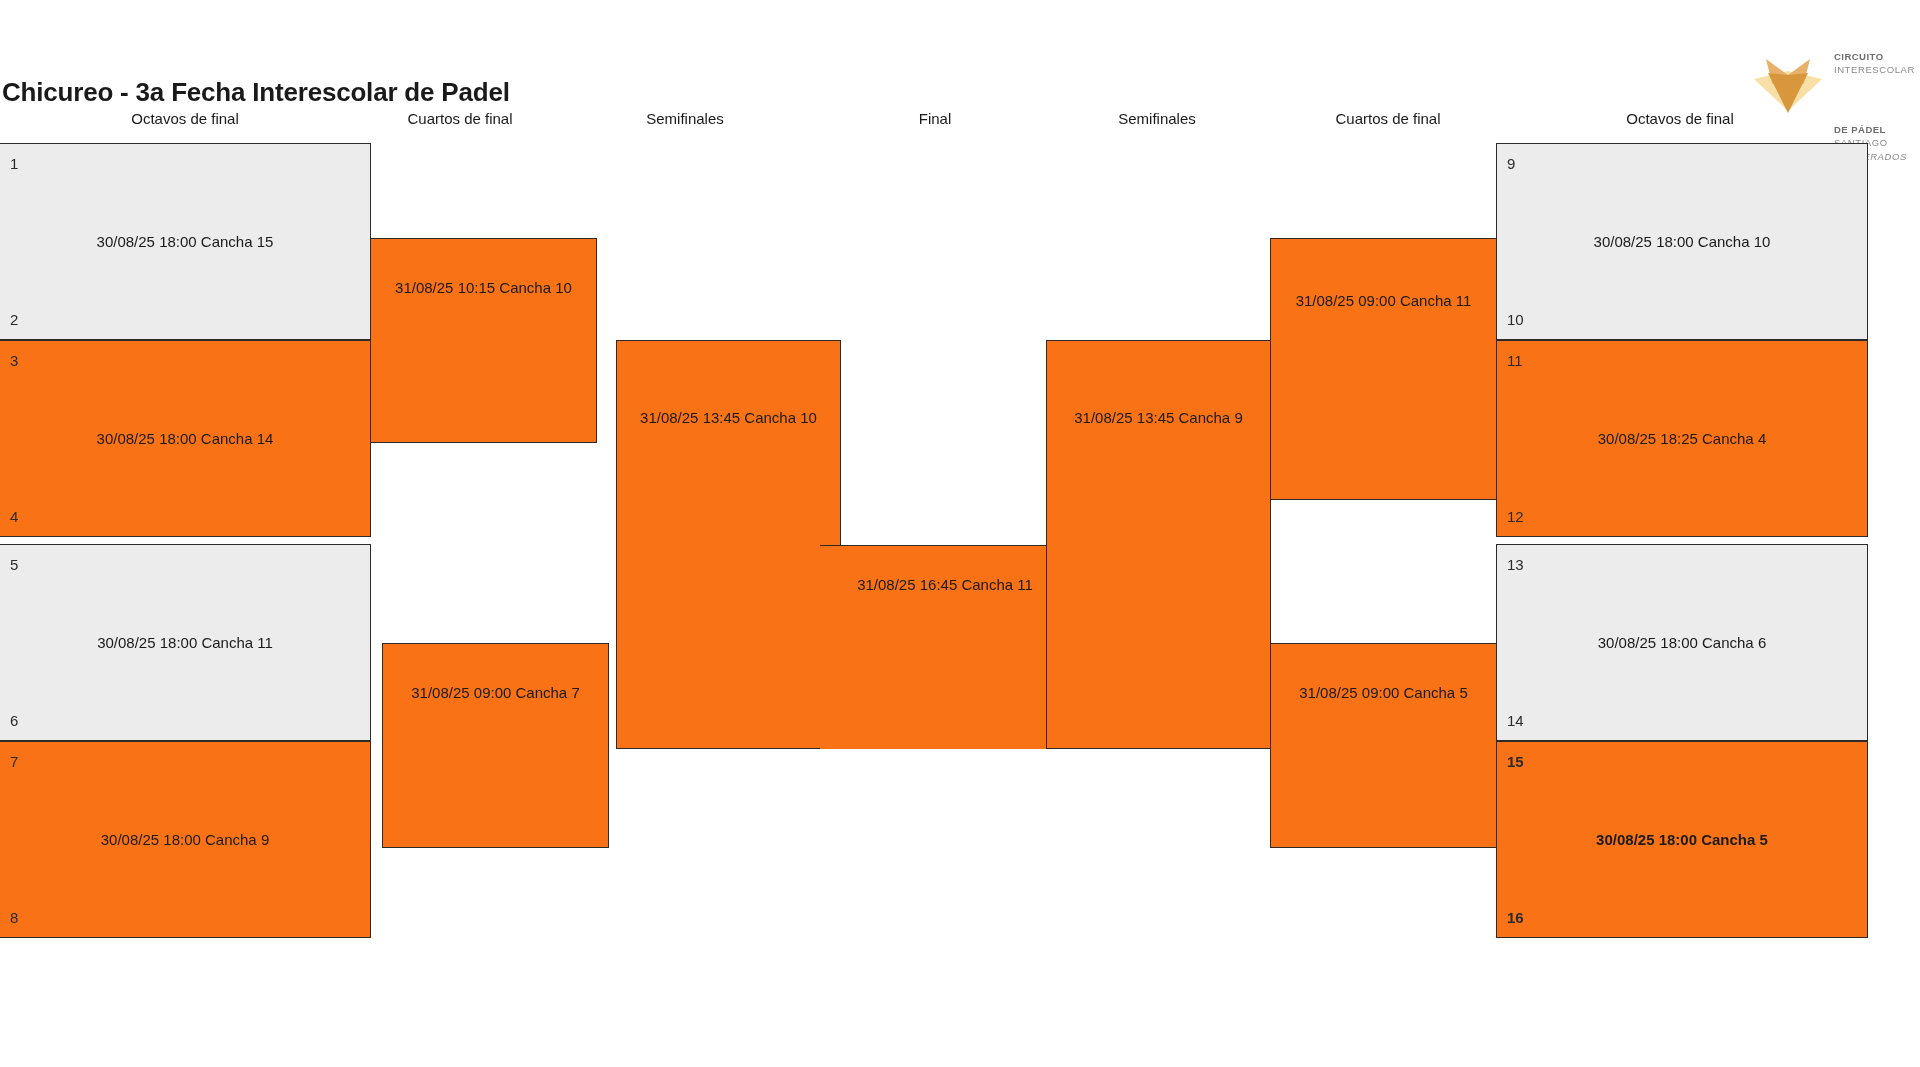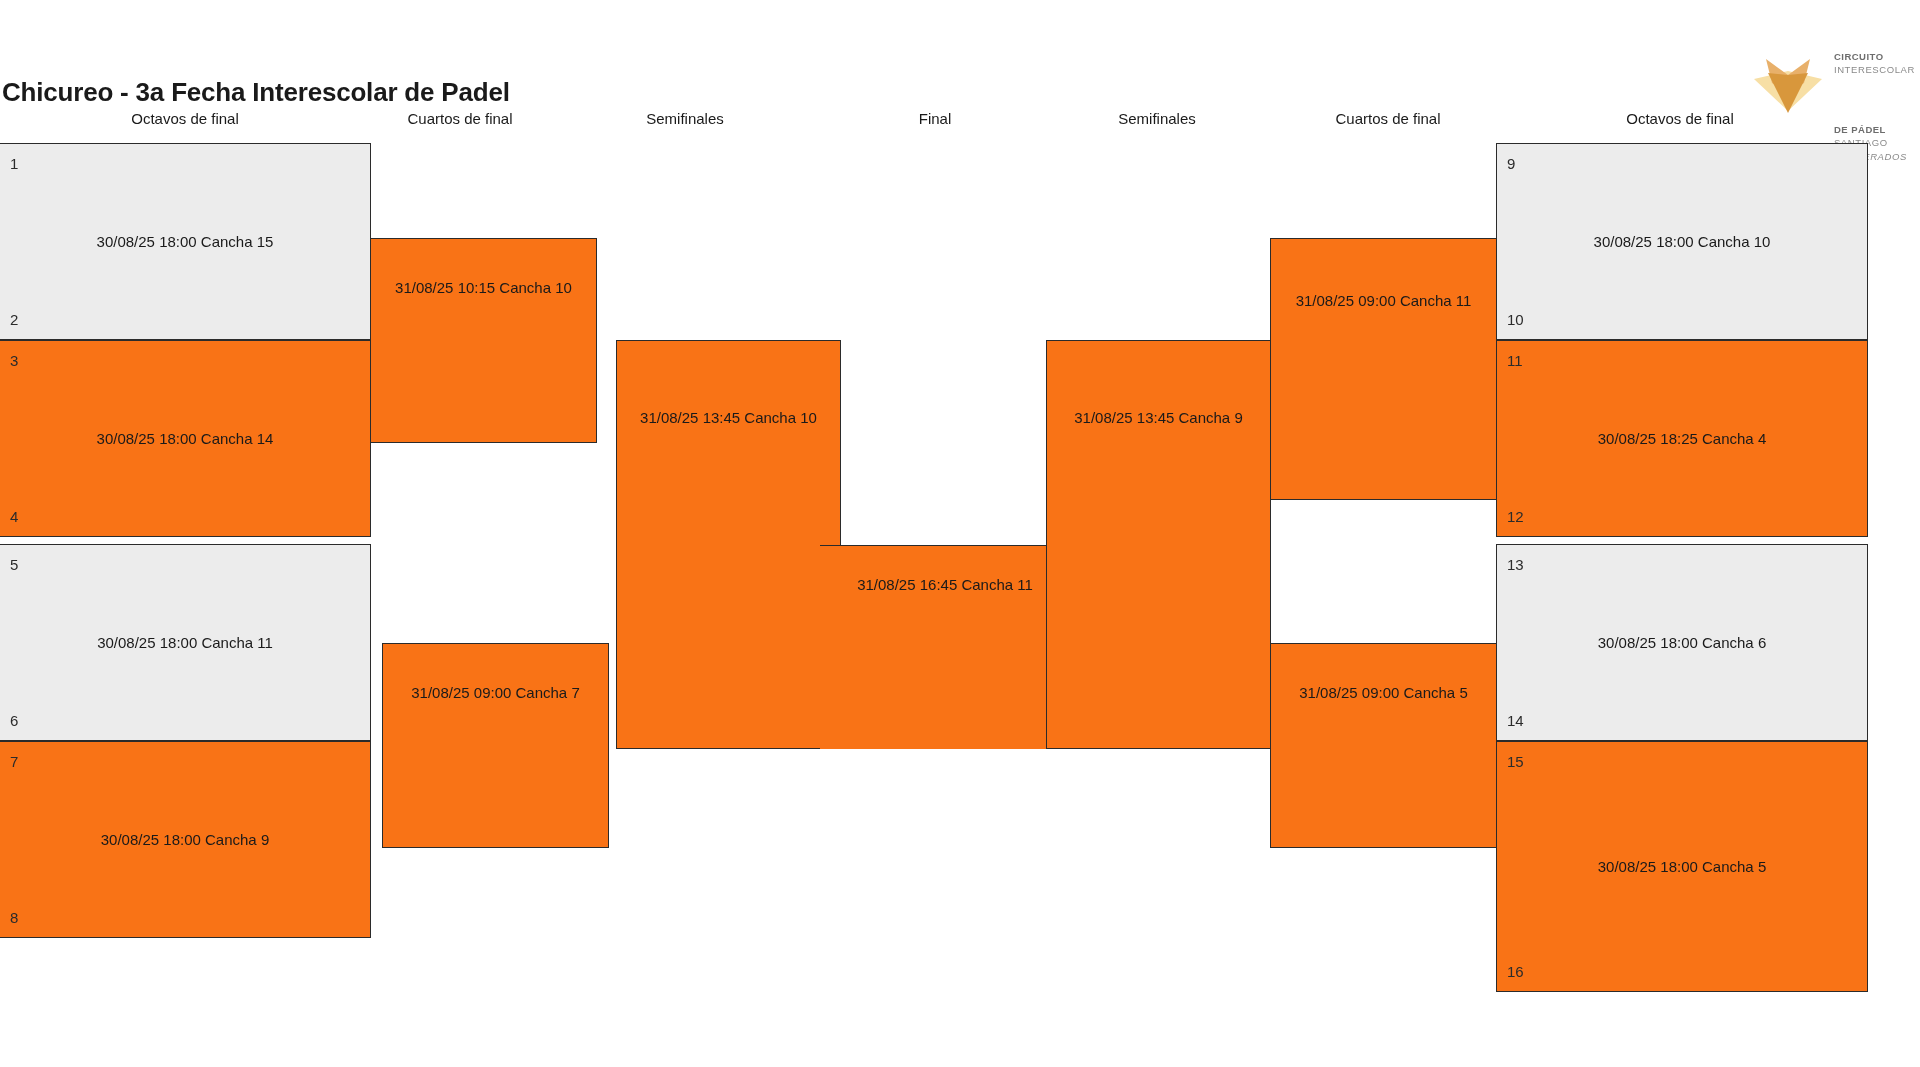--- a/index.html
+++ b/index.html
@@ -148,19 +148,19 @@
   <div class="box" style="left:1496px; top:340px; width:372px; height:197px;">
     <span class="seed top">11</span>
     <span class="matchlabel">30/08/25 18:25 Cancha 4</span>
     <span class="seed bot">12</span>
   </div>
   <div class="box shaded" style="left:1496px; top:544px; width:372px; height:197px;">
     <span class="seed top">13</span>
     <span class="matchlabel">30/08/25 18:00 Cancha 6</span>
     <span class="seed bot">14</span>
   </div>
-  <div class="box" style="left:1496px; top:741px; width:372px; height:251px;">
+  <div class="box" style="left:1496px; top:741px; width:372px; height:197px;font-weight:bold;">
     <span class="seed top">15</span>
     <span class="matchlabel">30/08/25 18:00 Cancha 5</span>
     <span class="seed bot">16</span>
   </div>
 
 </div>
 
 </body></html>

